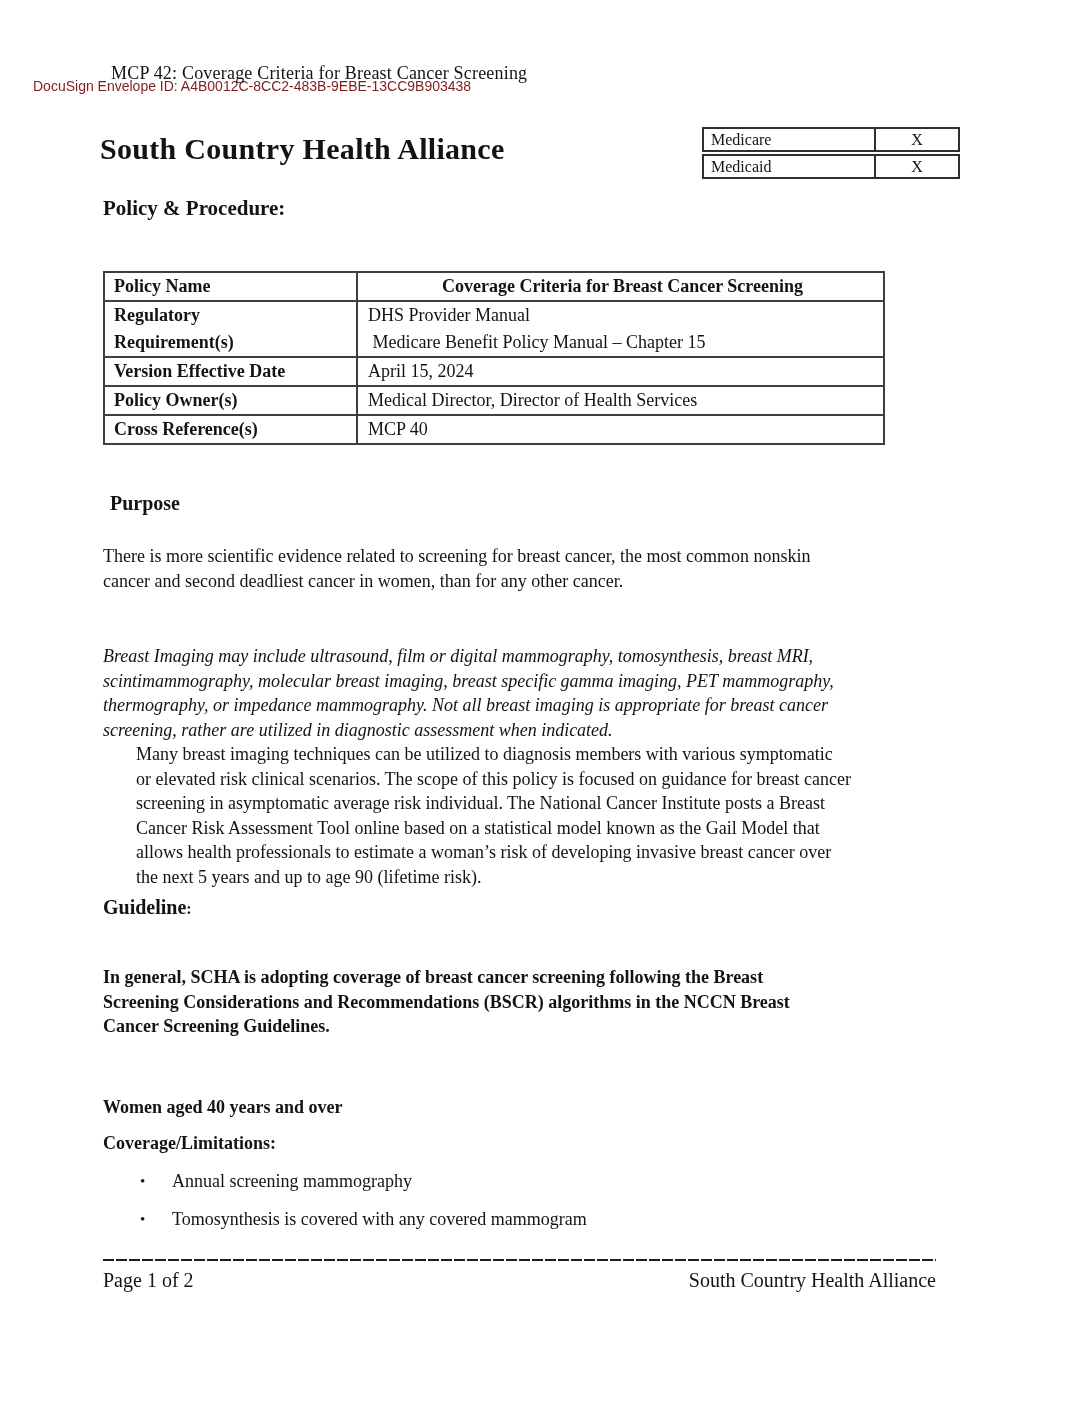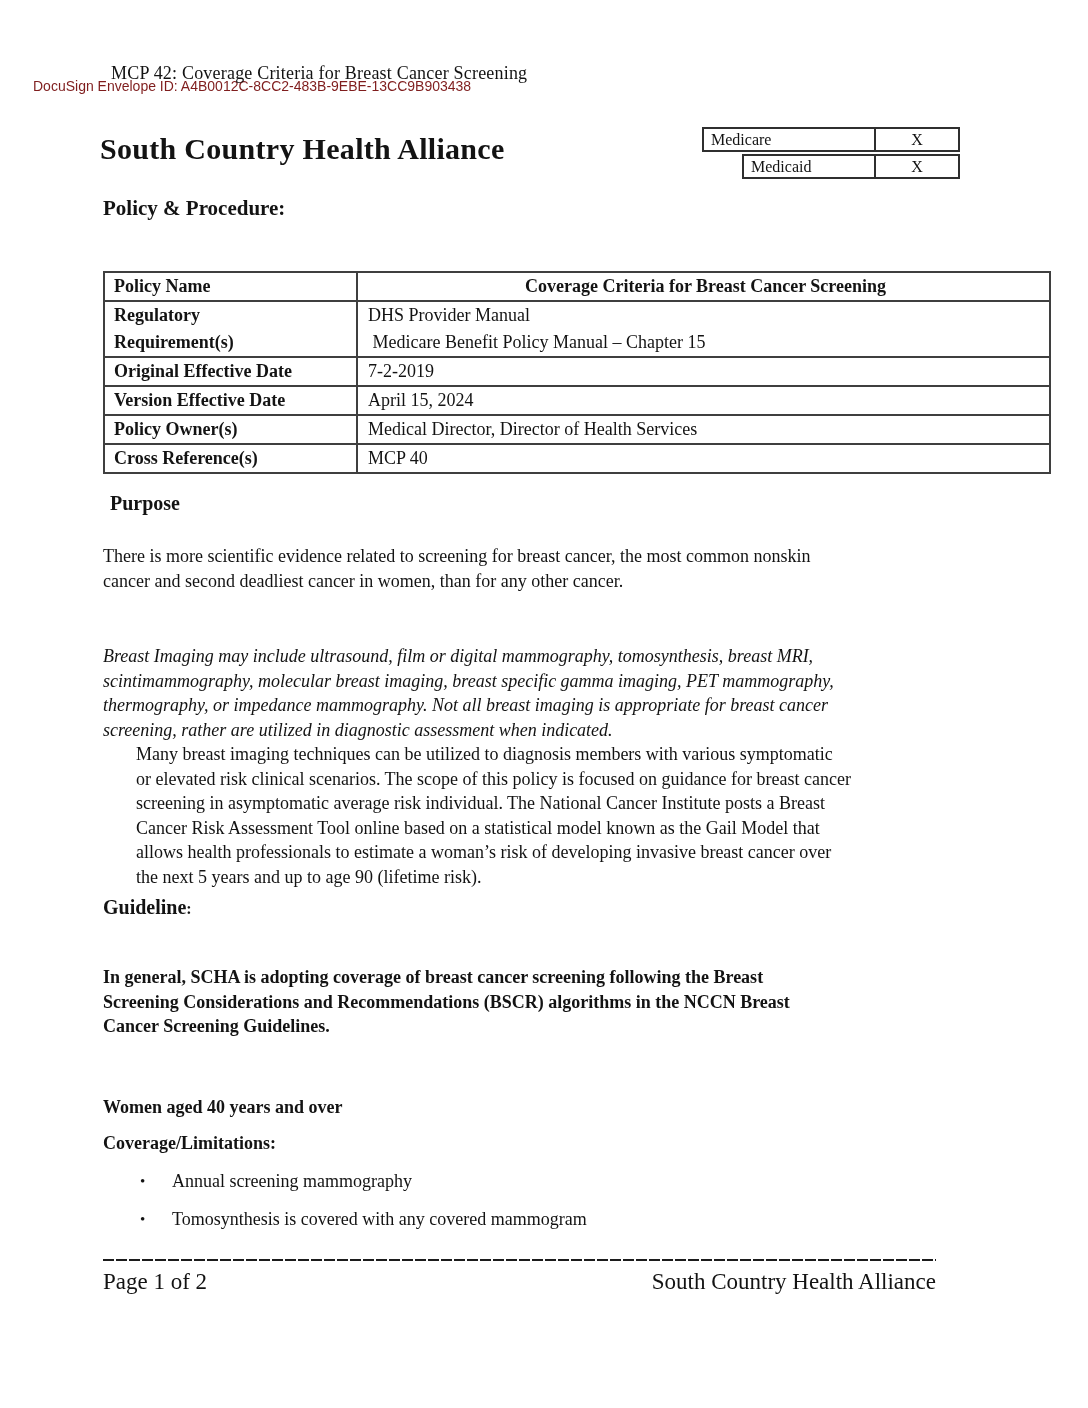--- a/index.html
+++ b/index.html
@@ -28,36 +28,36 @@
     letter-spacing: 0.3px;
   }
 
   
   .plan-table { left: 682px; top: 127px; width: 278px; padding-left: 20px; }
   .plan-row {
     display: flex; align-items: center;
     border: 2px solid #2f2f2f; height: 25px;
     background: #fff;
   }
-  .plan-row + .plan-row { margin-top: 2px; margin-left: 40px; }
+  .plan-row + .plan-row { margin-top: 2px; }
   .plan-label { flex: 1; padding-left: 7px; font-size: 16px; line-height: 21px; }
   .plan-x {
     width: 84px; align-self: stretch; display: flex;
     align-items: center; justify-content: center;
     border-left: 2px solid #2f2f2f; font-size: 16px;
   }
 
   .pp-heading {
     left: 103px; top: 196px;
     font-size: 21px; font-weight: bold;
   }
 
   
   .policy-table {
-    left: 103px; top: 271px; width: 948px;
+    left: 103px; top: 271px; width: 782px;
     border-collapse: collapse;
     font-size: 18px;
   }
   .policy-table td {
     border: 2px solid #3f3f3f;
     vertical-align: top;
     line-height: 27px;
     white-space: pre-wrap;
   }
   .policy-table td.cell-label {
@@ -103,21 +103,21 @@
   .bullet-item + .bullet-item { margin-top: 13px; }
   .bullet-glyph { width: 32px; font-size: 15px; line-height: 24.5px; }
 
   .footer-rule {
     left: 103px; top: 1259px; width: 833px; height: 2px;
     background: repeating-linear-gradient(90deg, #1c1c1c 0 11px, transparent 11px 13px);
   }
   .footer-row {
     left: 103px; top: 1269px; width: 833px;
     display: flex; justify-content: space-between;
-    font-size: 23px;
+    font-size: 20px;
   }
 </style>
 </head>
 <body>
 
 <div class="abs docusign-line">DocuSign Envelope ID: A4B0012C-8CC2-483B-9EBE-13CC9B903438</div>
 
 <div class="abs doc-header">MCP 42: Coverage Criteria for Breast Cancer Screening</div>
 
 <div class="abs page-title">South Country Health Alliance</div>
@@ -139,24 +139,20 @@
   <tbody>
     <tr>
       <td class="cell-label">Policy Name</td>
       <td class="cell-value bold">Coverage Criteria for Breast Cancer Screening</td>
     </tr>
     <tr>
       <td class="cell-label">Regulatory
 Requirement(s)</td>
       <td class="cell-value">DHS Provider Manual
  Medicare Benefit Policy Manual – Chapter 15</td>
-    </tr>
-    <tr>
-      <td class="cell-label">Original Effective Date</td>
-      <td class="cell-value">7-2-2019</td>
     </tr>
     <tr>
       <td class="cell-label">Version Effective Date</td>
       <td class="cell-value">April 15, 2024</td>
     </tr>
     <tr>
       <td class="cell-label">Policy Owner(s)</td>
       <td class="cell-value">Medical Director, Director of Health Services</td>
     </tr>
     <tr>

